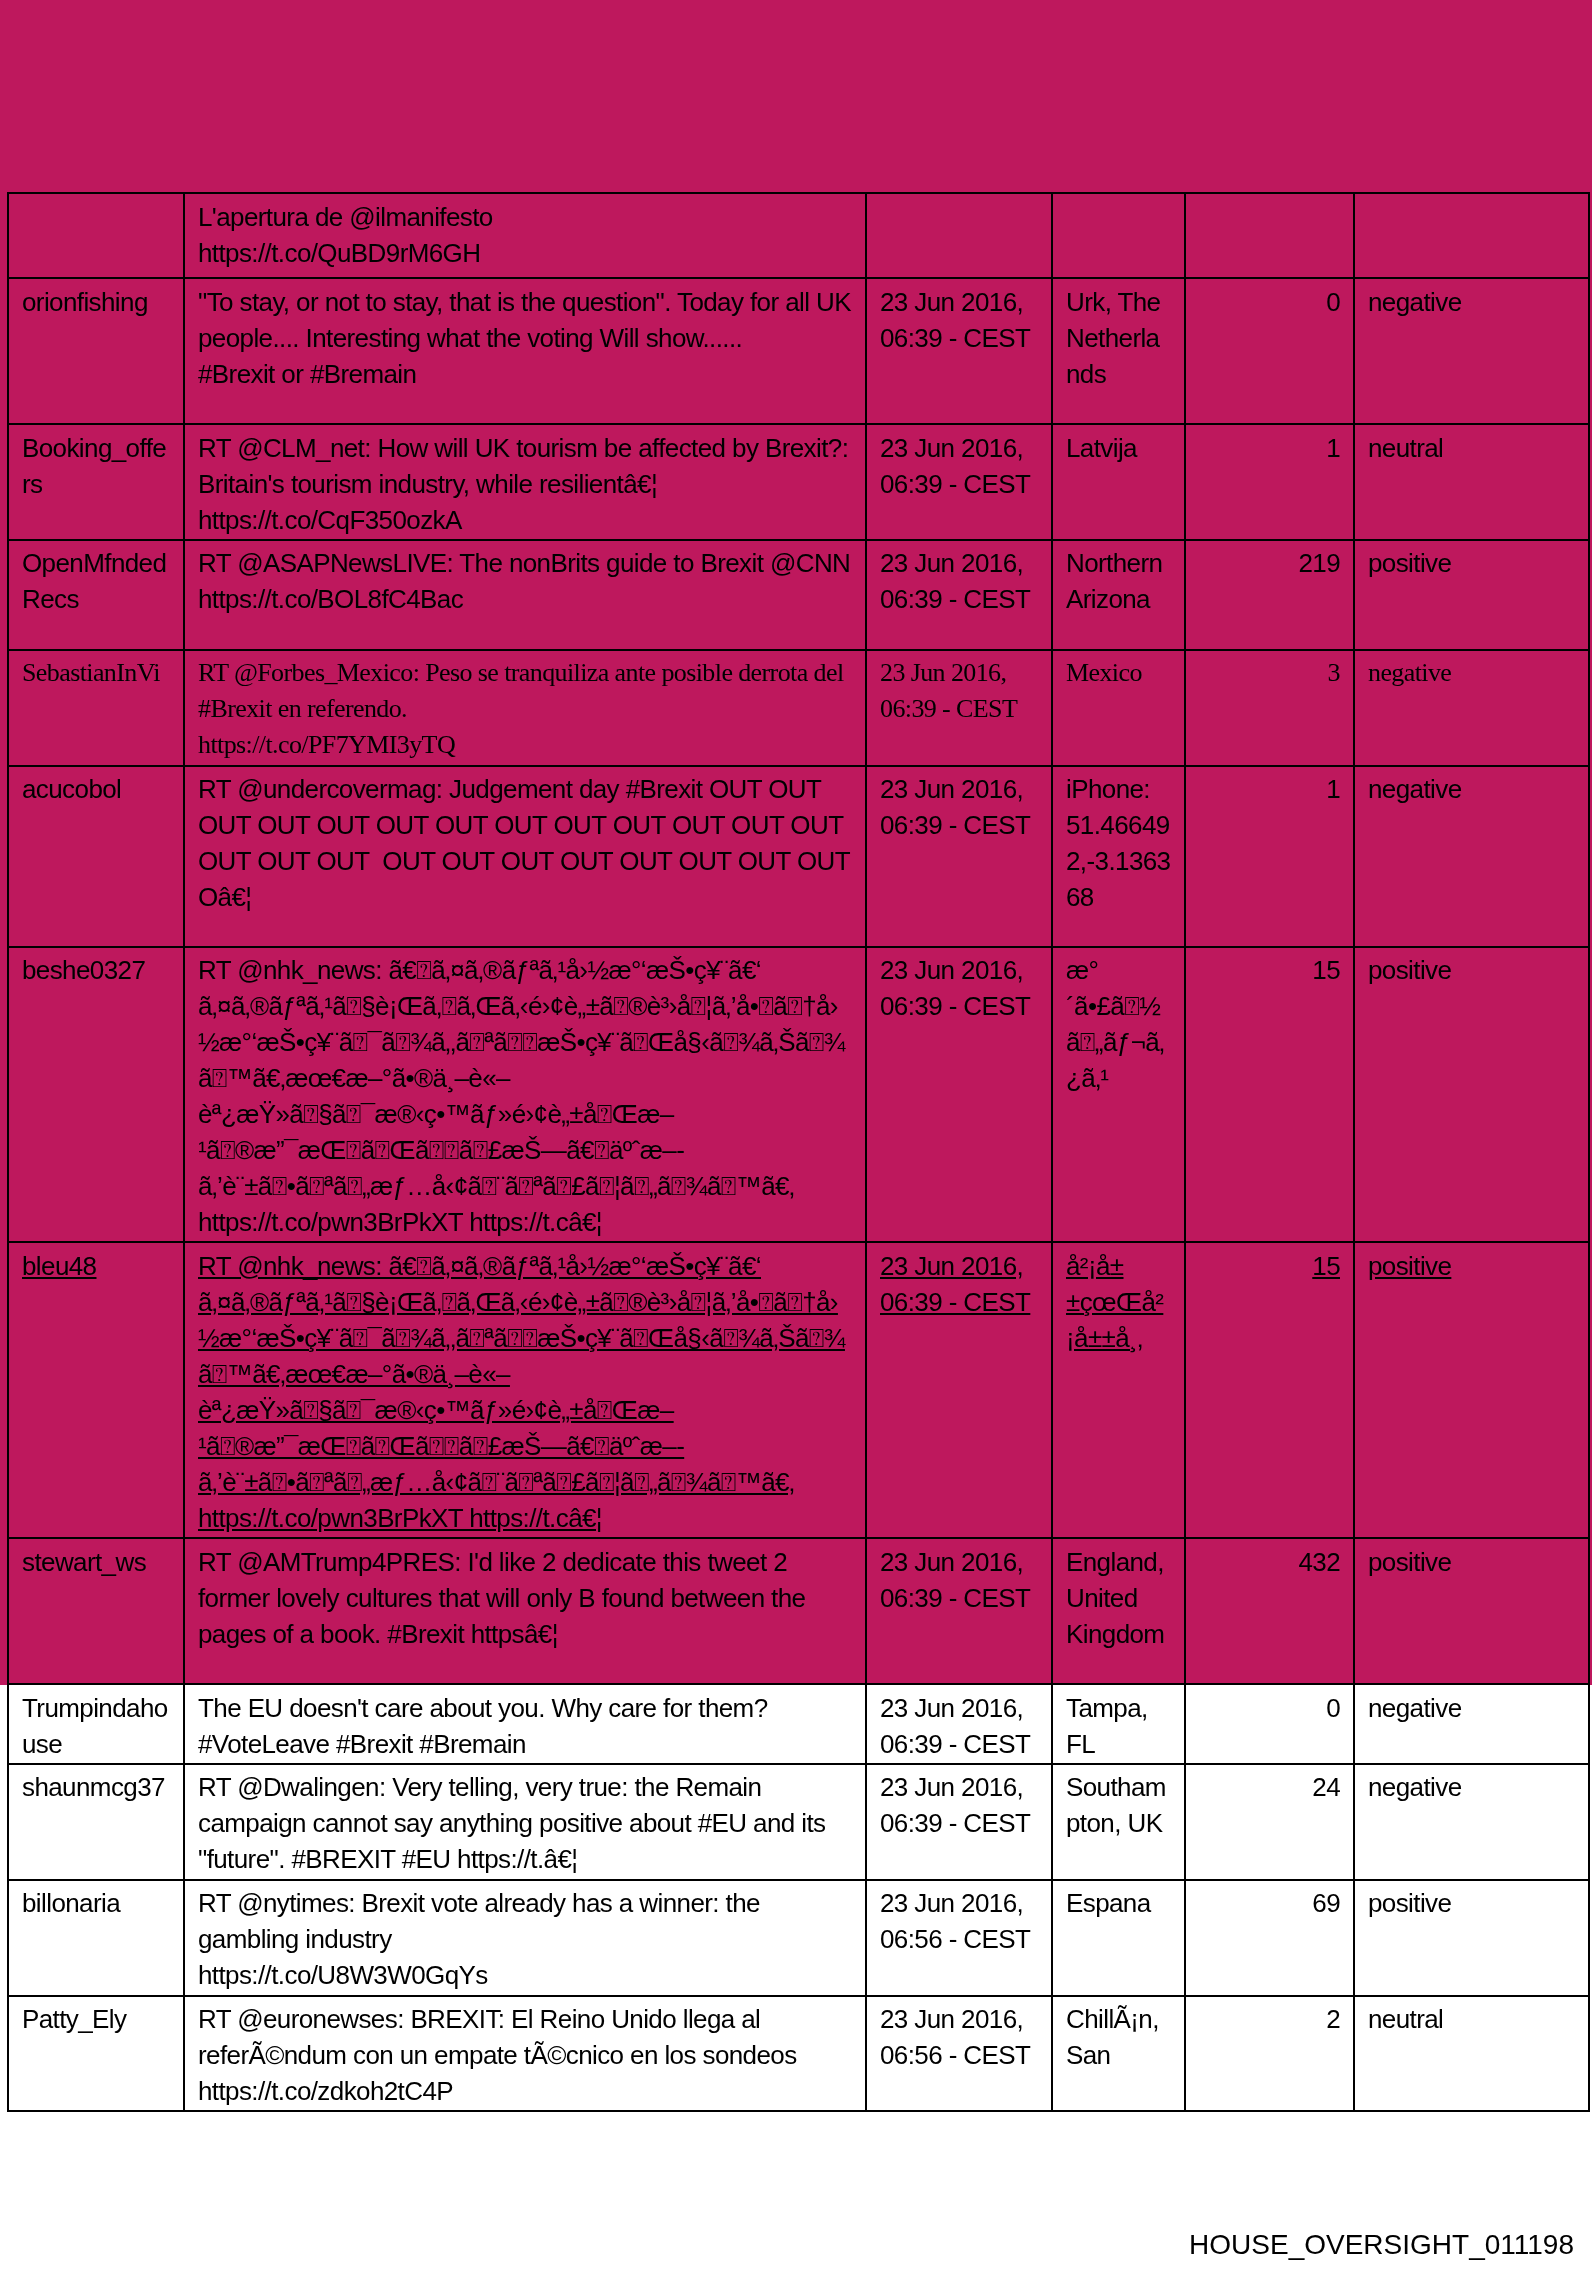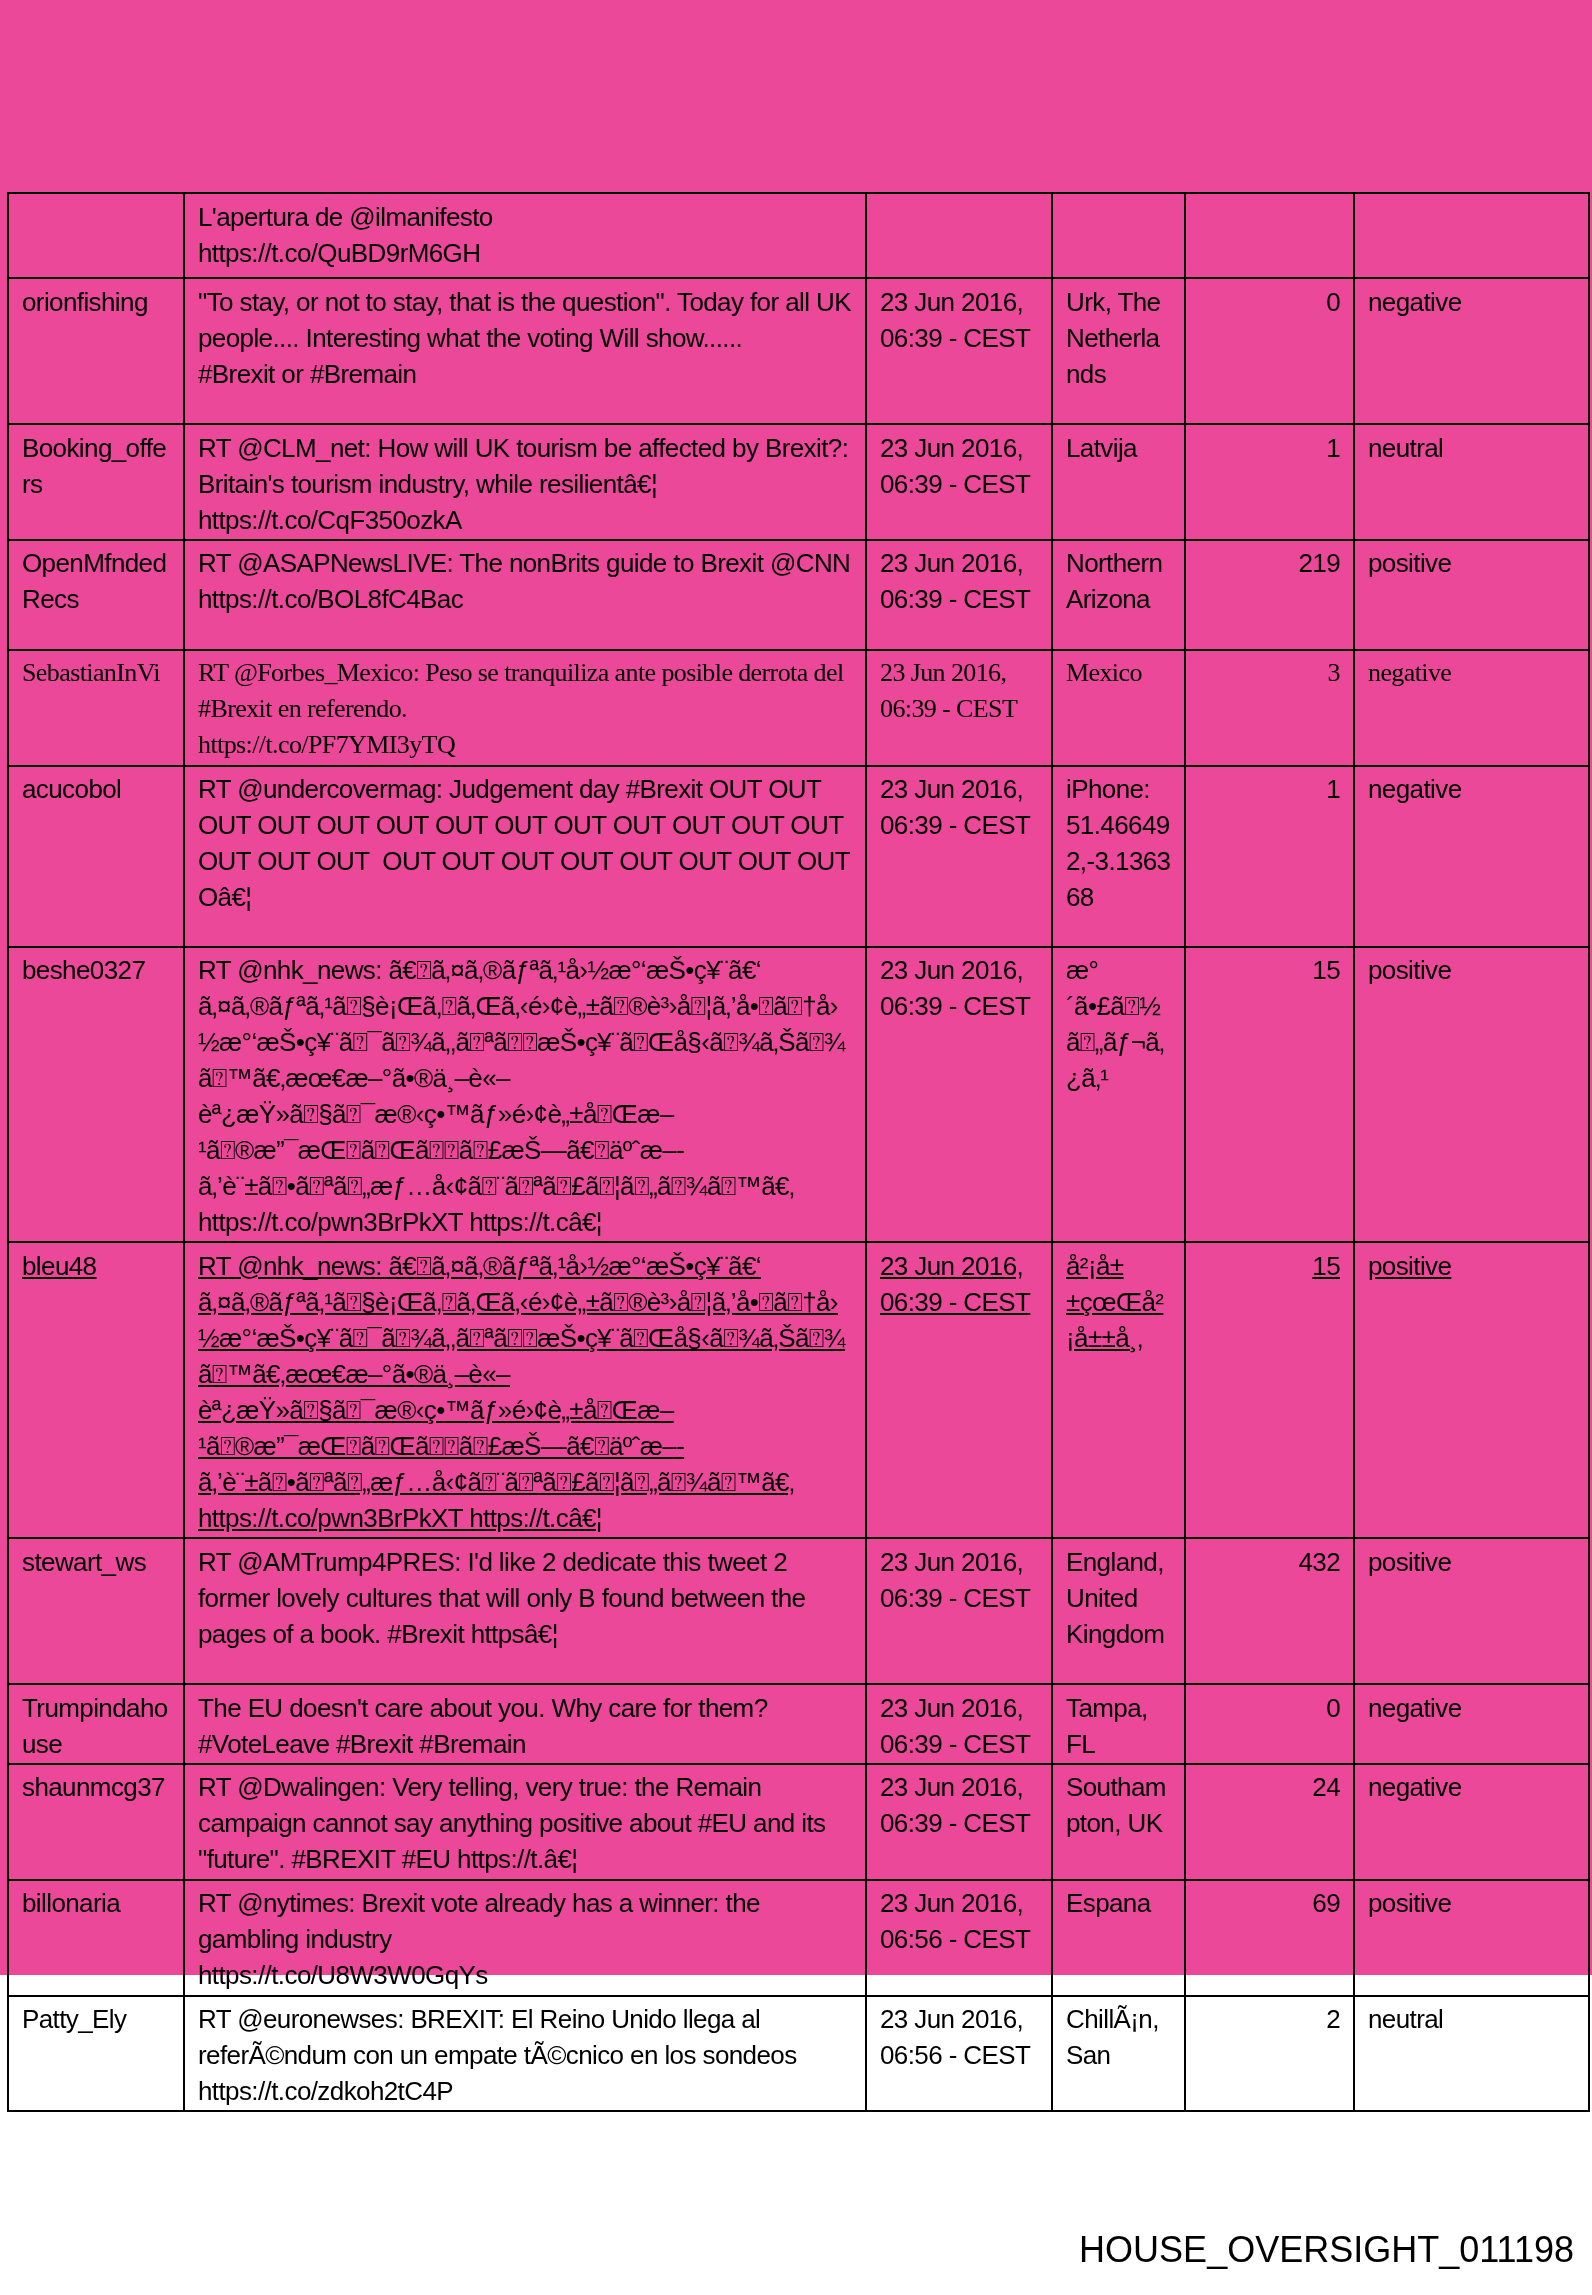--- a/index.html
+++ b/index.html
@@ -1,21 +1,21 @@
 <!DOCTYPE html>
 <html style="font-size:10.3px"><head>
 <meta charset="utf-8">
 <style>
   html,body{margin:0;padding:0;background:#ffffff;}
   body{
     width:1592px;height:2295px;position:relative;overflow:hidden;
     font-family:"Liberation Sans","DejaVu Sans",sans-serif;
     color:#000;
   }
-  .page{position:absolute;left:0;top:0;width:1592px;height:1975px;background:#ec4899;}
+  .page{position:absolute;left:0;top:0;width:1592px;height:1685px;background:#be185d;}
   table.tweets{
     position:absolute;left:7px;top:192px;width:1580px;
     border-collapse:collapse;table-layout:fixed;
   }
   table.tweets td{
     border:2.6px solid #000;
     vertical-align:top;
     padding:4.5px 13px 1.3px 13px;
     font-size:26px;
     line-height:36px;
@@ -38,21 +38,21 @@
   tbody tr:nth-child(6){height:181px;}
   tbody tr:nth-child(7){height:291px;border-radius:28px;}
   tbody tr:nth-child(8){height:290px;text-decoration:underline;}
   tbody tr:nth-child(9){height:146px;}
   tbody tr:nth-child(10){height:75px;}
   tbody tr:nth-child(11){height:109px;}
   tbody tr:nth-child(12){height:109px;margin-top:29px;}
   tbody tr:nth-child(13){height:109px;}
   .footer{
     position:absolute;right:18px;top:2229px;
-    font-size:36px;letter-spacing:0;
+    font-size:28px;letter-spacing:0;
     font-family:"Liberation Sans","DejaVu Sans",sans-serif;
   }
 </style>
 </head>
 <body>
 
 <div class="page">
 
   <table class="tweets">
     <colgroup>

